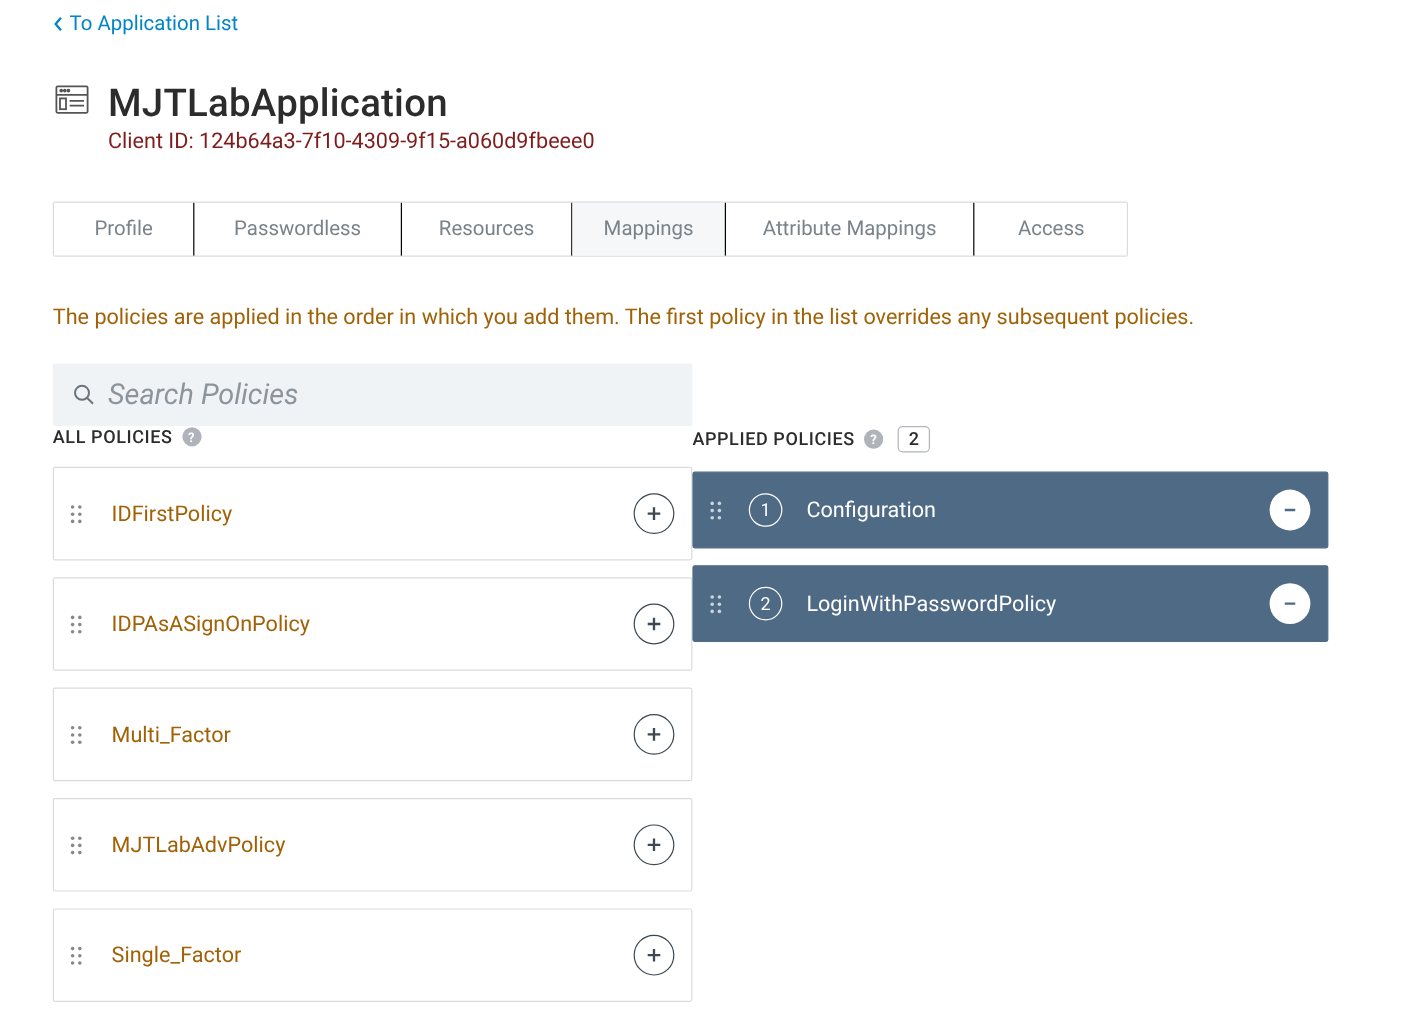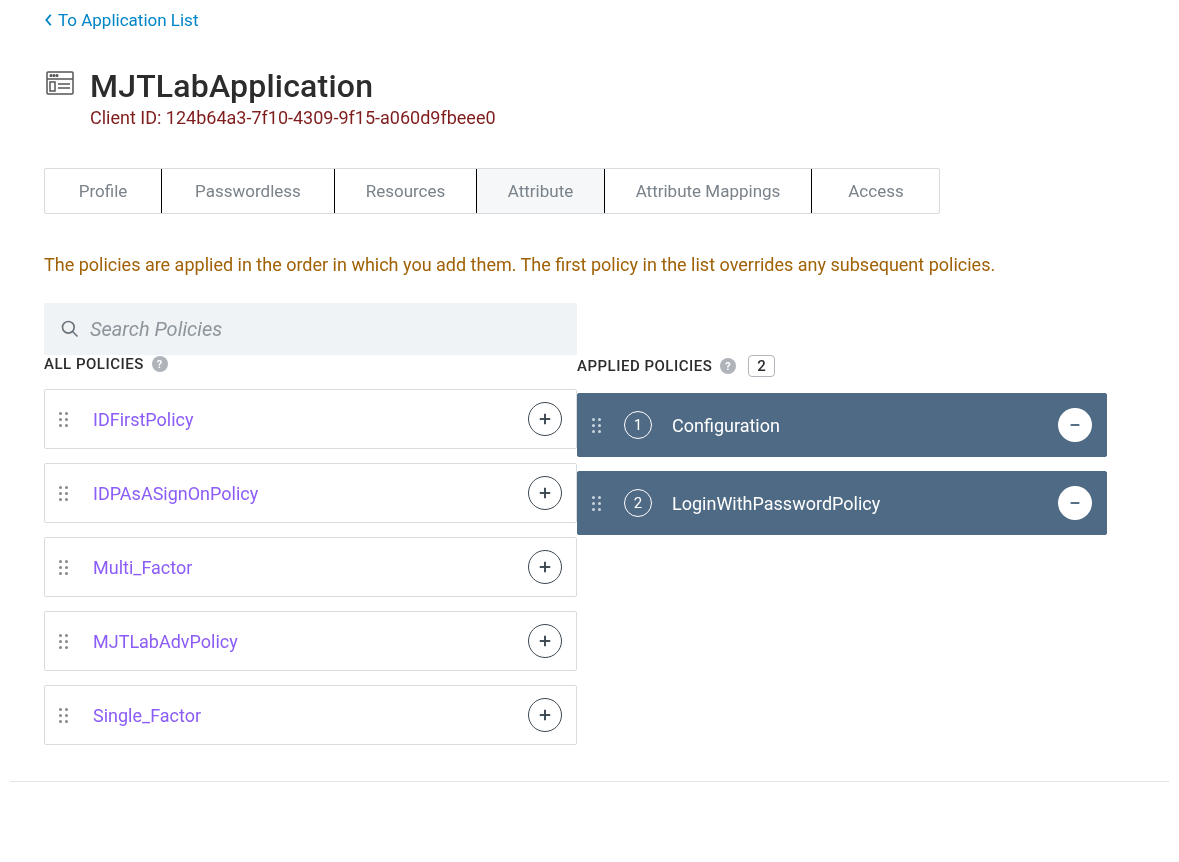--- a/index.html
+++ b/index.html
@@ -17,34 +17,34 @@
   .tabs { display: flex; margin-top: 40px; border: 1px solid #d9dcde; border-radius: 2px; width: 896px; }
   .tab { flex: none; height: 44px; display: flex; align-items: center; justify-content: center; font-size: 17px; color: #7a828a; cursor: pointer; border-right: 1px solid #000000; }
   .tab:last-child { border-right: none; }
   .tab.active { background: #f5f7f8; color: #7a828a; }
   .tab:nth-child(1){width:117px;} .tab:nth-child(2){width:173px;} .tab:nth-child(3){width:142px;} .tab:nth-child(4){width:128px;} .tab:nth-child(5){width:207px;} .tab:nth-child(6){width:128px;}
 
   .desc { margin-top: 40px; font-size: 18px; color: #a16207; }
 
   .search { margin-top: 28px; width: 533px; height: 52px; background: #eff3f5; display: flex; align-items: center; border-radius: 2px; padding: 0 16px; }
   .search svg { width: 20px; height: 20px; stroke:#6b737b; fill:none; stroke-width:2; }
-  .search input { flex:1; border:none; background:transparent; font-size:20px; color:#6b737b; font-style: italic; outline:none; margin-left:10px; }
+  .search input { flex:1; border:none; background:transparent; font-size:24px; color:#6b737b; font-style: italic; outline:none; margin-left:10px; }
   .search input::placeholder { color:#8d959c; font-style: italic; }
 
   .columns { display:flex; }
   .col { flex:none; }
   .col.left { width: 533px; }
   .col.right { width: 530px; }
 
   .col-header { display:flex; align-items:center; gap:8px; font-size:15px; letter-spacing:.5px; color:#2c2c2c; font-weight:500; margin-bottom: 16px;}
   .help-icon { width:16px; height:16px; border-radius:50%; background:#aeb4ba; color:#fff; font-size:11px; display:flex; align-items:center; justify-content:center; font-weight:700; }
   .count-badge { border:1px solid #b0b6bb; border-radius:4px; padding: 1px 8px; font-size:15px; color:#2c2c2c; margin-left:4px; }
 
   .policy-list { display:flex; flex-direction:column; gap:14px; }
-  .policy-item { height:60px; border:1px solid #d9dcde; border-radius:2px; display:flex; align-items:center; padding:0 14px; background:#fff; color:#8b5cf6; }
+  .policy-item { height:78px; border:1px solid #d9dcde; border-radius:2px; display:flex; align-items:center; padding:0 14px; background:#fff; color:#a16207; }
   .policy-item.applied { background:#4f6a84; color:#fff; border-color:#4f6a84; height:64px; }
   .drag-handle { width:14px; display:flex; flex-direction:column; gap:3px; cursor:grab; }
   .drag-handle .row { display:flex; gap:3px; }
   .drag-handle .dot { width:3px; height:3px; border-radius:50%; background:#888; }
   .policy-item.applied .drag-handle .dot { background:#cbd5de; }
   .policy-name { margin-left: 20px; font-size:18px; flex:1; }
   .rank-circle { width:28px; height:28px; border-radius:50%; border:1.6px solid #fff; color:#fff; display:flex; align-items:center; justify-content:center; font-size:15px; margin-left:18px; }
   .action-btn { width:34px; height:34px; border-radius:50%; border:1.5px solid #3d4852; display:flex; align-items:center; justify-content:center; cursor:pointer; background:transparent; }
   .action-btn.light { border-color:#3d4852; color:#3d4852; }
   .action-btn.dark { border:none; background:#fff; color:#4f6a84; }
@@ -80,21 +80,21 @@
     <div>
       <div class="app-title">MJTLabApplication</div>
       <div class="client-id">Client ID: 124b64a3-7f10-4309-9f15-a060d9fbeee0</div>
     </div>
   </div>
 
   <div class="tabs">
     <div class="tab">Profile</div>
     <div class="tab">Passwordless</div>
     <div class="tab">Resources</div>
-    <div class="tab active">Attribute</div>
+    <div class="tab active">Mappings</div>
     <div class="tab">Attribute Mappings</div>
     <div class="tab">Access</div>
   </div>
 
   <div class="desc">The policies are applied in the order in which you add them. The first policy in the list overrides any subsequent policies.</div>
 
   <div class="search">
     <svg viewBox="0 0 24 24">
         <circle cx="10" cy="10" r="7"></circle>
         <line x1="15" y1="15" x2="21" y2="21"></line>

